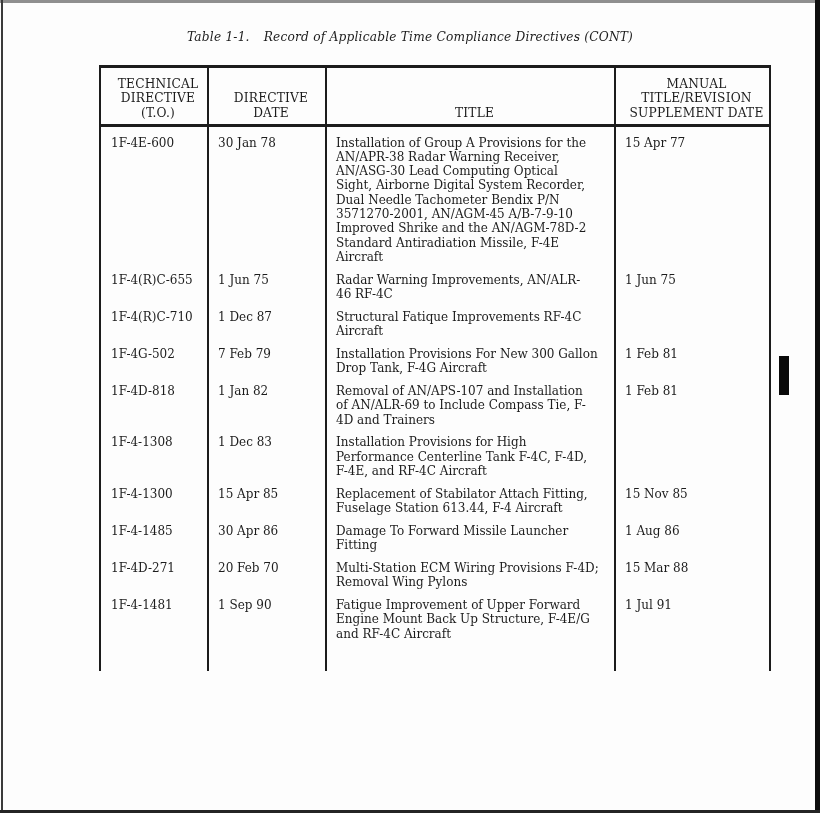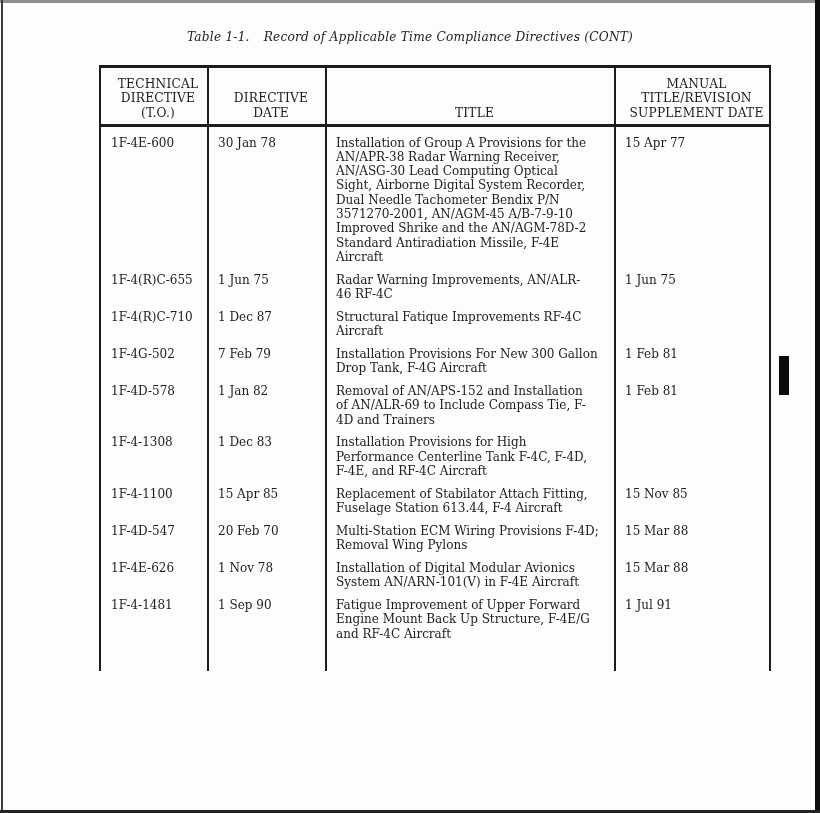--- a/index.html
+++ b/index.html
@@ -145,54 +145,54 @@
           <td></td>
         </tr>
         <tr>
           <td>1F-4G-502</td>
           <td>7 Feb 79</td>
           <td>Installation Provisions For New 300 Gallon
 Drop Tank, F-4G Aircraft</td>
           <td>1 Feb 81</td>
         </tr>
         <tr>
-          <td>1F-4D-578</td>
+          <td>1F-4D-818</td>
           <td>1 Jan 82</td>
-          <td>Removal of AN/APS-152 and Installation
+          <td>Removal of AN/APS-107 and Installation
 of AN/ALR-69 to Include Compass Tie, F-
 4D and Trainers</td>
           <td>1 Feb 81</td>
         </tr>
         <tr>
           <td>1F-4-1308</td>
           <td>1 Dec 83</td>
           <td>Installation Provisions for High
 Performance Centerline Tank F-4C, F-4D,
 F-4E, and RF-4C Aircraft</td>
           <td></td>
         </tr>
         <tr>
-          <td>1F-4-1100</td>
+          <td>1F-4-1300</td>
           <td>15 Apr 85</td>
           <td>Replacement of Stabilator Attach Fitting,
 Fuselage Station 613.44, F-4 Aircraft</td>
           <td>15 Nov 85</td>
         </tr>
         <tr>
-          <td>1F-4D-547</td>
+          <td>1F-4-1485</td>
+          <td>30 Apr 86</td>
+          <td>Damage To Forward Missile Launcher
+Fitting</td>
+          <td>1 Aug 86</td>
+        </tr>
+        <tr>
+          <td>1F-4D-271</td>
           <td>20 Feb 70</td>
           <td>Multi-Station ECM Wiring Provisions F-4D;
 Removal Wing Pylons</td>
-          <td>15 Mar 88</td>
-        </tr>
-        <tr>
-          <td>1F-4E-626</td>
-          <td>1 Nov 78</td>
-          <td>Installation of Digital Modular Avionics
-System AN/ARN-101(V) in F-4E Aircraft</td>
           <td>15 Mar 88</td>
         </tr>
         <tr>
           <td>1F-4-1481</td>
           <td>1 Sep 90</td>
           <td>Fatigue Improvement of Upper Forward
 Engine Mount Back Up Structure, F-4E/G
 and RF-4C Aircraft</td>
           <td>1 Jul 91</td>
         </tr>

